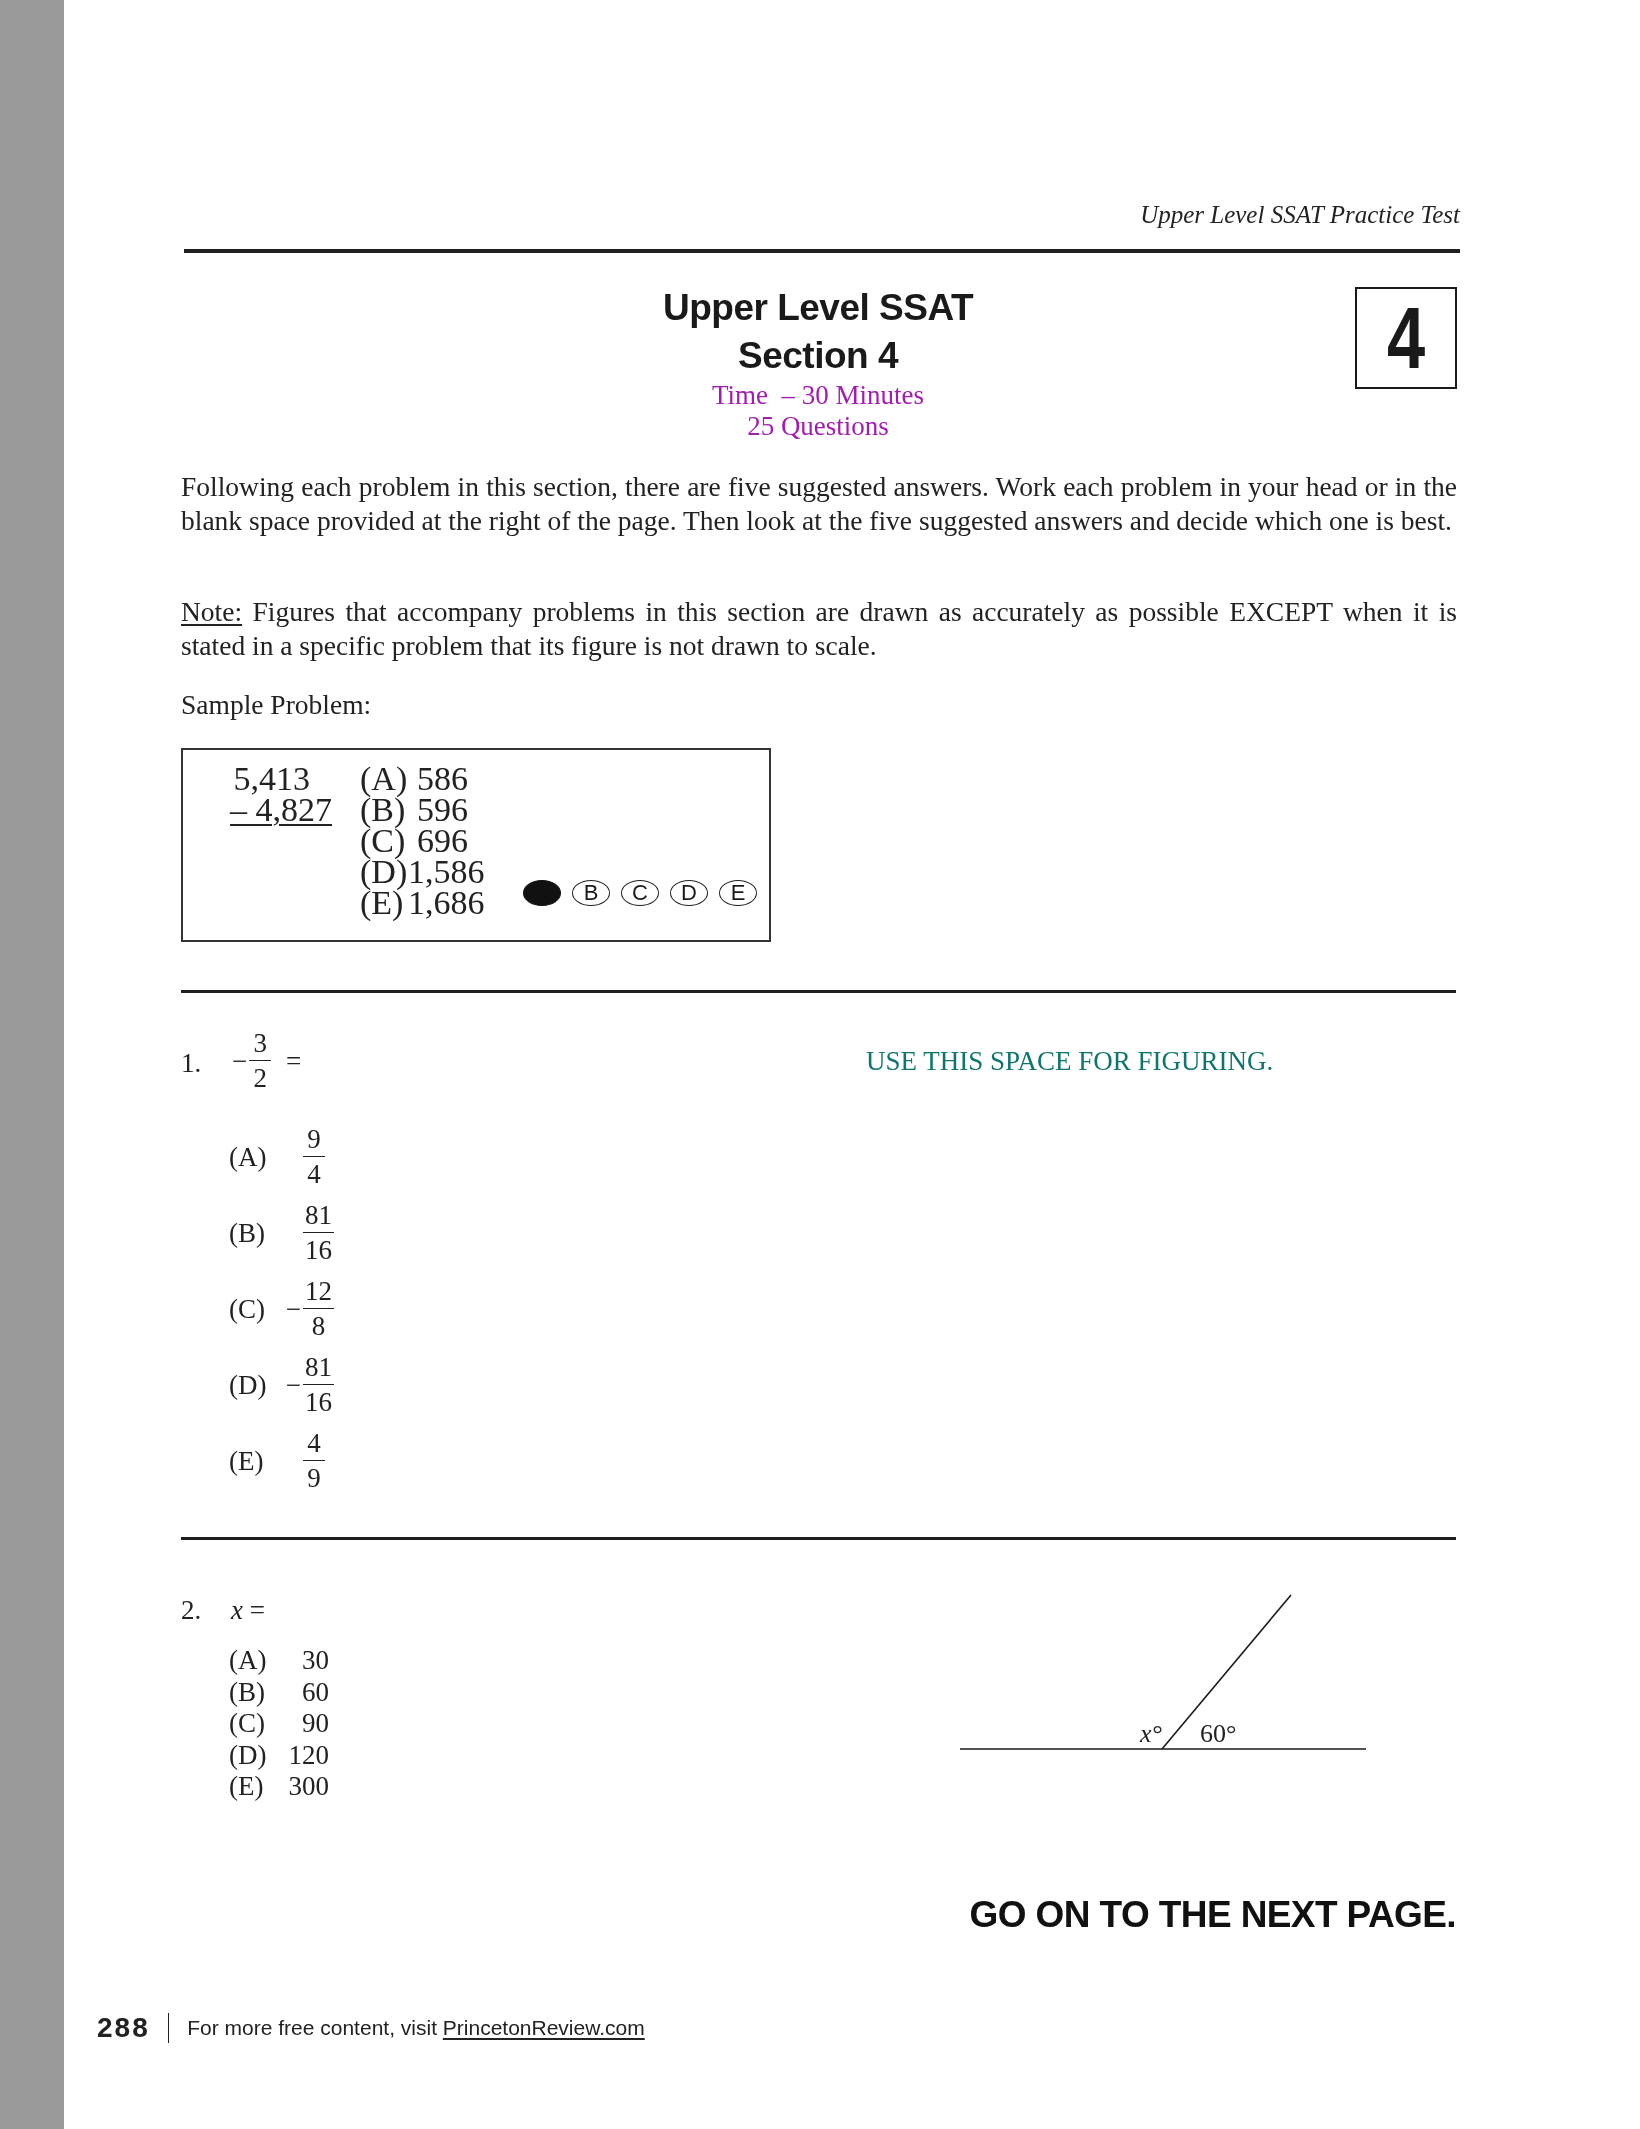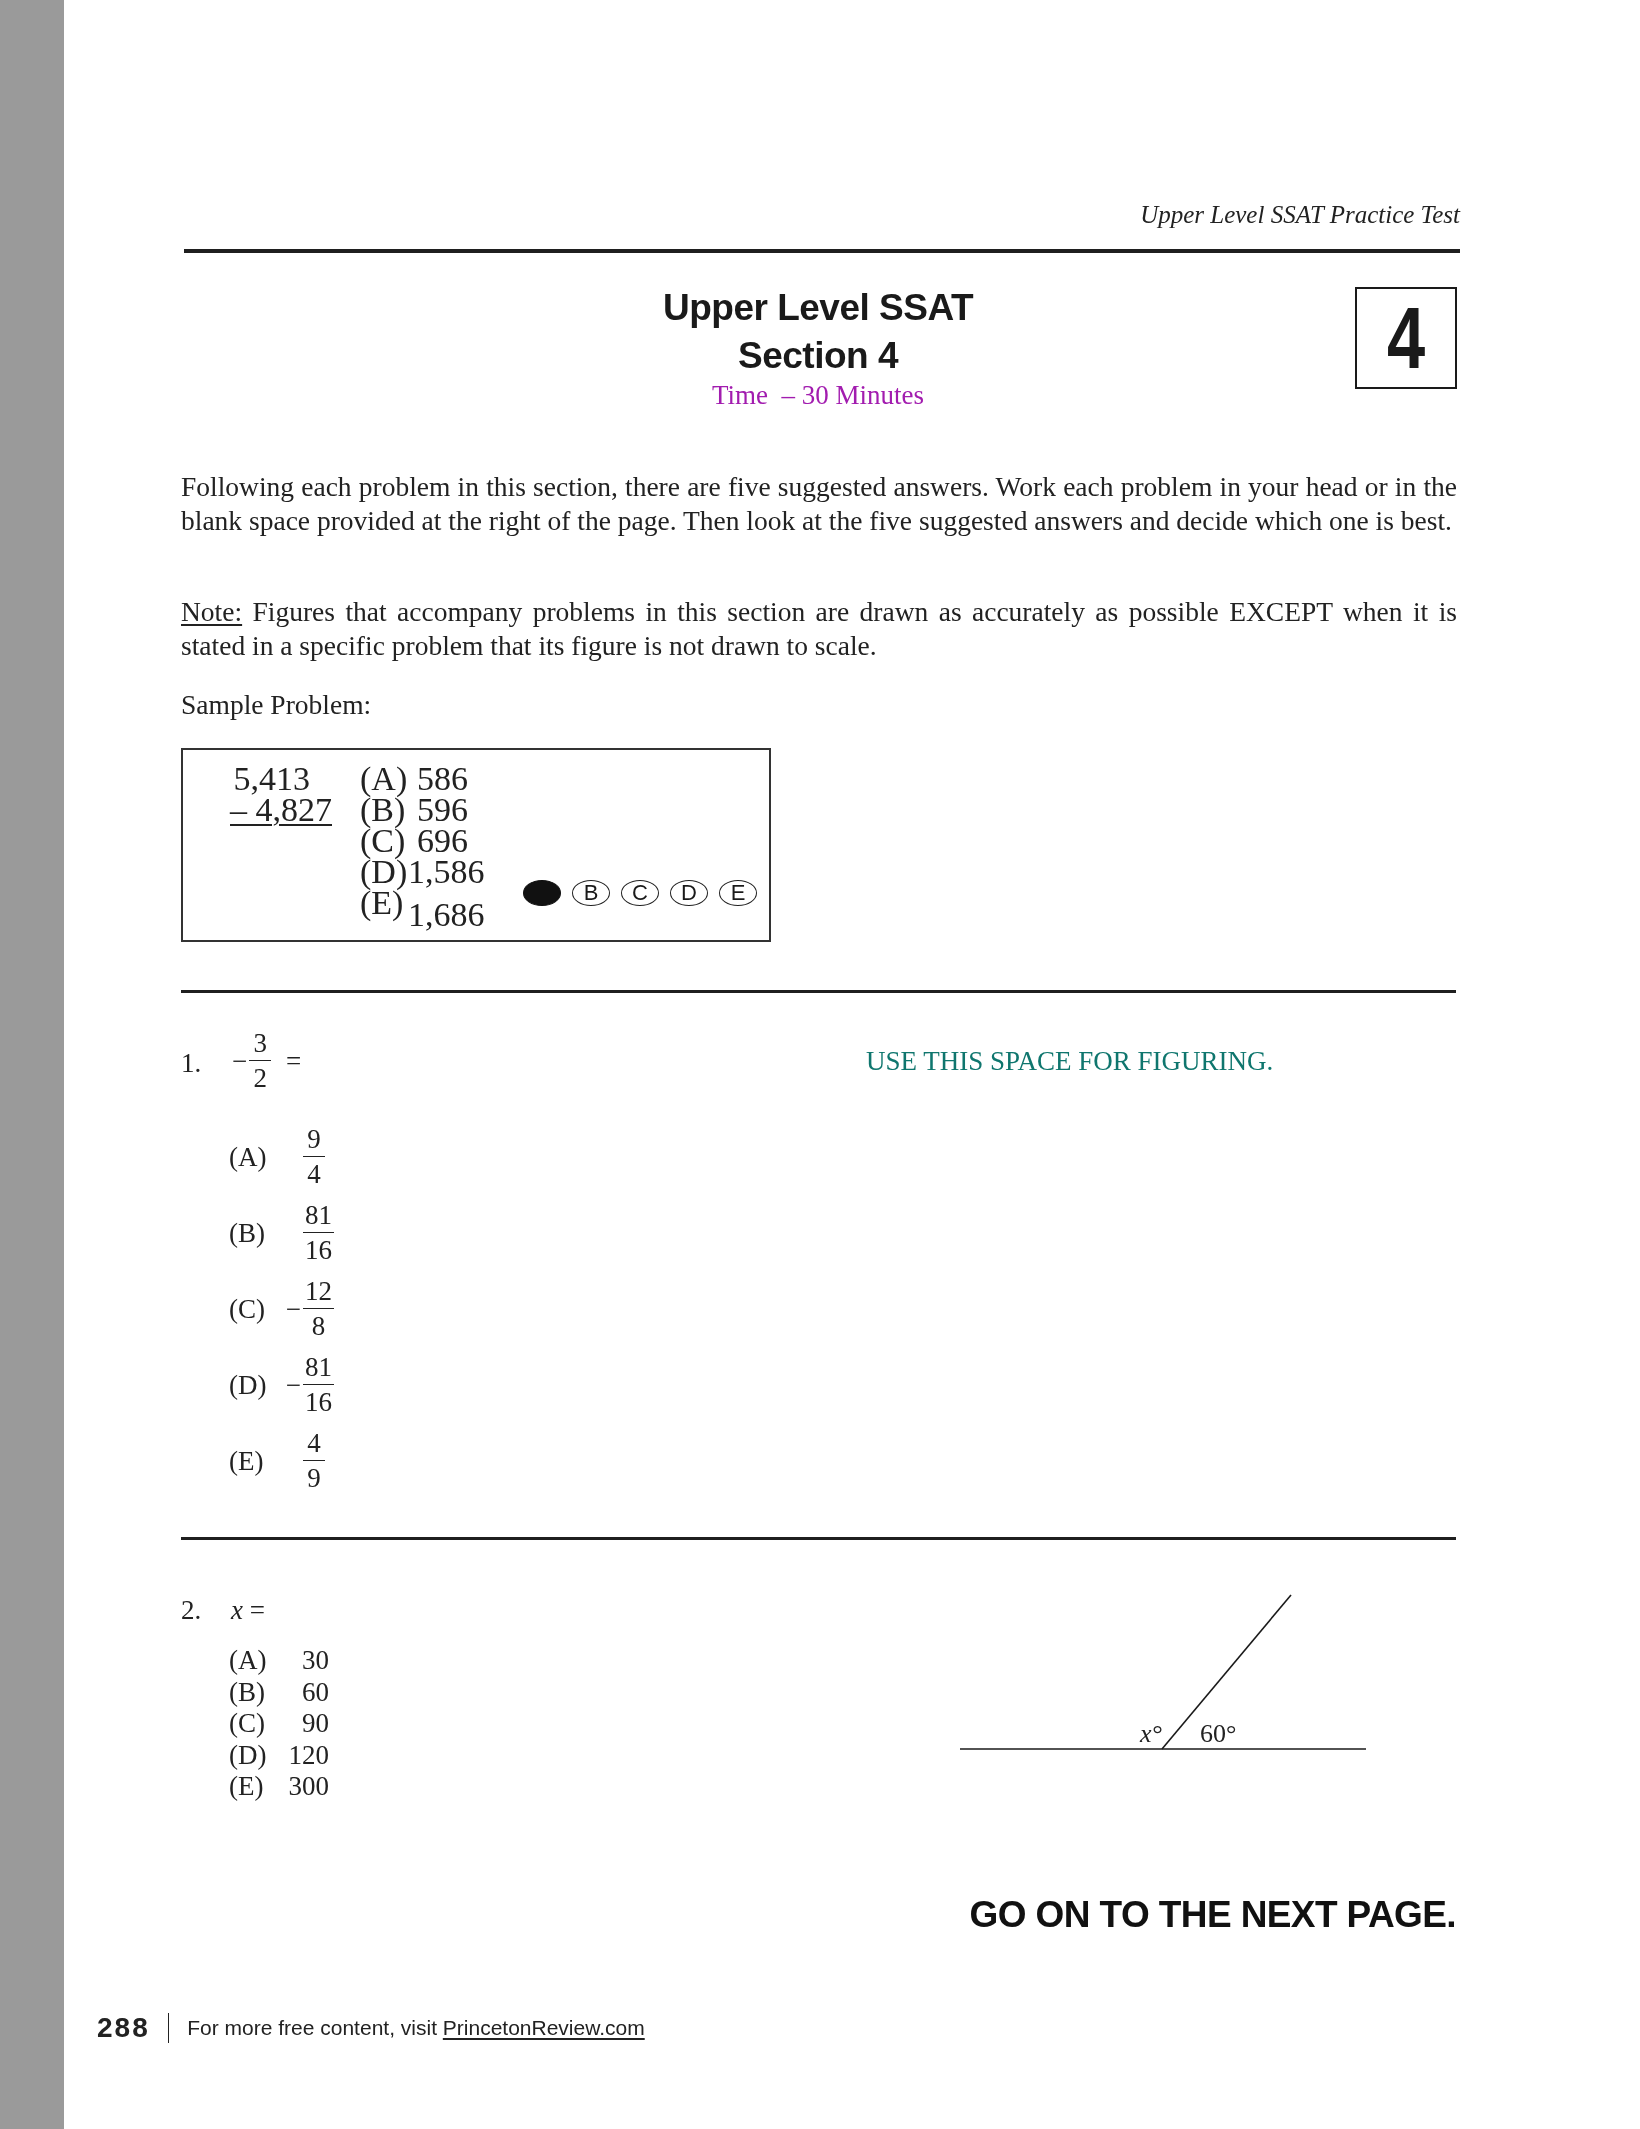--- a/index.html
+++ b/index.html
@@ -56,20 +56,21 @@
 
 <div class="abs side-bar"></div>
 
 <div class="abs running-head">Upper Level SSAT Practice Test</div>
 <div class="abs rule top"></div>
 
 <div class="abs title-block">
   <div class="title-line">Upper Level SSAT</div>
   <div class="title-line">Section 4</div>
   <div class="sub-line" style="white-space:pre">Time  – 30 Minutes</div>
+  <div class="sub-line">25 Questions</div>
 </div>
 
 <div class="abs section-box">
   <span>4</span>
 </div>
 
 <div class="abs para p1 last-line-left">Following each problem in this section, there are five suggested answers. Work each problem in your head or in the blank space provided at the right of the page. Then look at the five suggested answers and decide which one is best.</div>
 <div class="abs para p2 last-line-left"><span class="underline">Note:</span><span> Figures that accompany problems in this section are drawn as accurately as possible EXCEPT when it is stated in a specific problem that its figure is not drawn to scale.</span></div>
 <div class="abs para p3">Sample Problem:</div>
 
@@ -80,21 +81,21 @@
 <div id="sample-choices">
     <div class="abs sb-text sb-choice-label" style="left: 360px; top: 763px;">(A)</div>
     <div class="abs sb-text sb-choice-val" style="left: 408px; top: 763px;">586</div>
     <div class="abs sb-text sb-choice-label" style="left: 360px; top: 794px;">(B)</div>
     <div class="abs sb-text sb-choice-val" style="left: 408px; top: 794px;">596</div>
     <div class="abs sb-text sb-choice-label" style="left: 360px; top: 825px;">(C)</div>
     <div class="abs sb-text sb-choice-val" style="left: 408px; top: 825px;">696</div>
     <div class="abs sb-text sb-choice-label" style="left: 360px; top: 856px;">(D)</div>
     <div class="abs sb-text sb-choice-val" style="left: 408px; top: 856px;">1,586</div>
     <div class="abs sb-text sb-choice-label" style="left: 360px; top: 887px;">(E)</div>
-    <div class="abs sb-text sb-choice-val" style="left: 408px; top: 887px; margin-top: 12px;">1,686</div>
+    <div class="abs sb-text sb-choice-val" style="left: 408px; top: 887px;">1,686</div>
   </div>
 <div id="sample-bubbles">
     <div class="abs bubble filled" style="left: 523px;"></div>
     <div class="abs bubble" style="left: 572px;">B</div>
     <div class="abs bubble" style="left: 621px;">C</div>
     <div class="abs bubble" style="left: 670px;">D</div>
     <div class="abs bubble" style="left: 719px;">E</div>
   </div>
 
 <div class="abs rule mid" style="top:990px;"></div>

